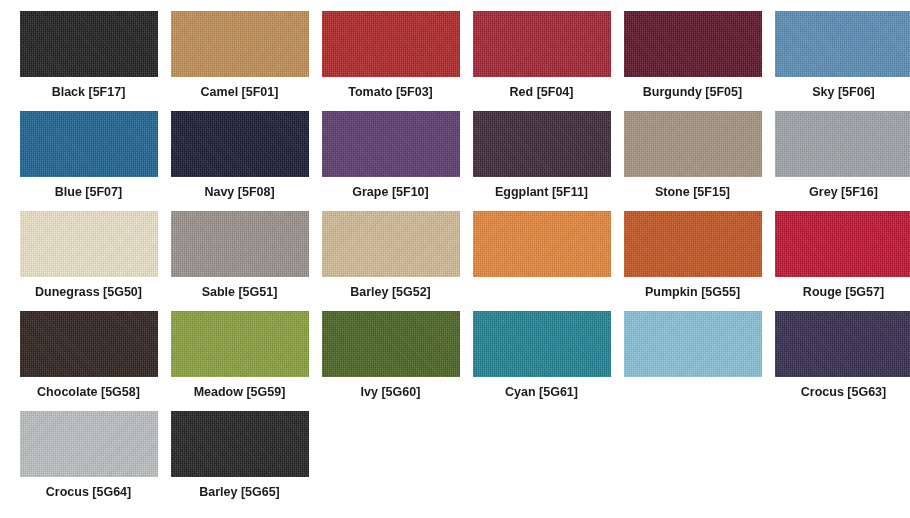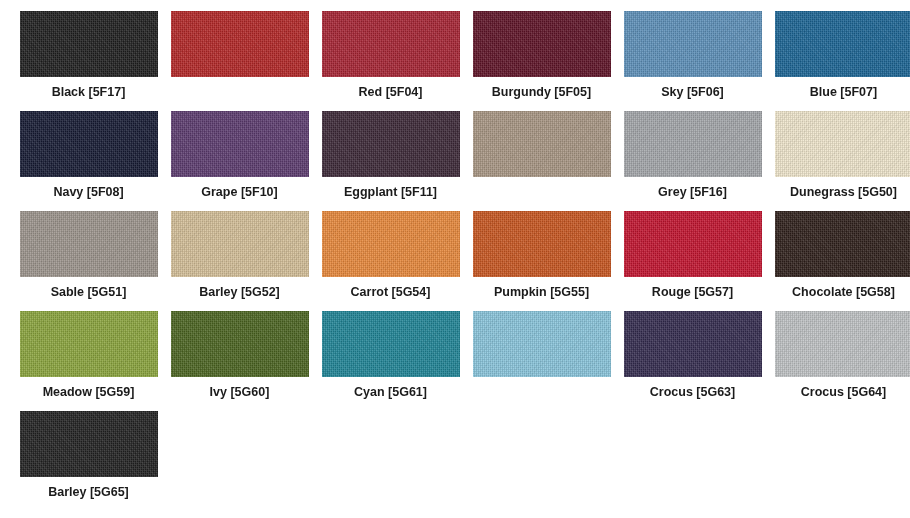--- a/index.html
+++ b/index.html
@@ -109,21 +109,26 @@
 </head>
 <body>
 
 <div id="swatch-chart">
   <div class="swatch-grid">
       <div class="swatch-cell">
         <div class="swatch-chip" style="background-color: rgb(30, 30, 30);"></div>
         <div class="swatch-label">Black [5F17]</div>
       </div>
       <div class="swatch-cell">
+        <div class="swatch-chip" style="background-color: rgb(196, 144, 85);"></div>
+        <div class="swatch-label">Camel [5F01]</div>
+      </div>
+      <div class="swatch-cell">
         <div class="swatch-chip" style="background-color: rgb(179, 37, 37);"></div>
+        <div class="swatch-label">Tomato [5F03]</div>
       </div>
       <div class="swatch-cell">
         <div class="swatch-chip" style="background-color: rgb(166, 34, 50);"></div>
         <div class="swatch-label">Red [5F04]</div>
       </div>
       <div class="swatch-cell">
         <div class="swatch-chip" style="background-color: rgb(94, 18, 38);"></div>
         <div class="swatch-label">Burgundy [5F05]</div>
       </div>
       <div class="swatch-cell">
@@ -141,40 +146,40 @@
       <div class="swatch-cell">
         <div class="swatch-chip" style="background-color: rgb(91, 58, 110);"></div>
         <div class="swatch-label">Grape [5F10]</div>
       </div>
       <div class="swatch-cell">
         <div class="swatch-chip" style="background-color: rgb(59, 39, 54);"></div>
         <div class="swatch-label">Eggplant [5F11]</div>
       </div>
       <div class="swatch-cell">
         <div class="swatch-chip" style="background-color: rgb(168, 150, 131);"></div>
+        <div class="swatch-label">Stone [5F15]</div>
       </div>
       <div class="swatch-cell">
         <div class="swatch-chip" style="background-color: rgb(163, 166, 170);"></div>
         <div class="swatch-label">Grey [5F16]</div>
       </div>
       <div class="swatch-cell">
         <div class="swatch-chip" style="background-color: rgb(240, 230, 204);"></div>
         <div class="swatch-label">Dunegrass [5G50]</div>
       </div>
       <div class="swatch-cell">
         <div class="swatch-chip" style="background-color: rgb(156, 148, 140);"></div>
         <div class="swatch-label">Sable [5G51]</div>
       </div>
       <div class="swatch-cell">
         <div class="swatch-chip" style="background-color: rgb(212, 191, 152);"></div>
         <div class="swatch-label">Barley [5G52]</div>
       </div>
       <div class="swatch-cell">
         <div class="swatch-chip" style="background-color: rgb(232, 136, 58);"></div>
-        <div class="swatch-label">Carrot [5G54]</div>
       </div>
       <div class="swatch-cell">
         <div class="swatch-chip" style="background-color: rgb(200, 85, 31);"></div>
         <div class="swatch-label">Pumpkin [5G55]</div>
       </div>
       <div class="swatch-cell">
         <div class="swatch-chip" style="background-color: rgb(194, 18, 46);"></div>
         <div class="swatch-label">Rouge [5G57]</div>
       </div>
       <div class="swatch-cell">

